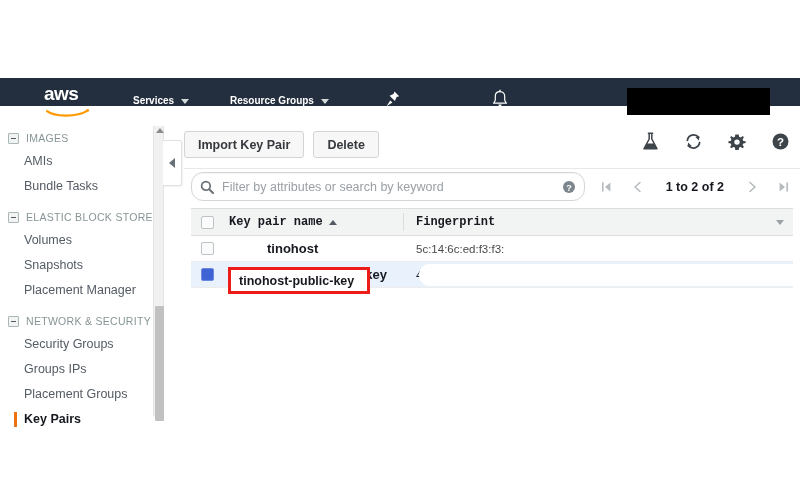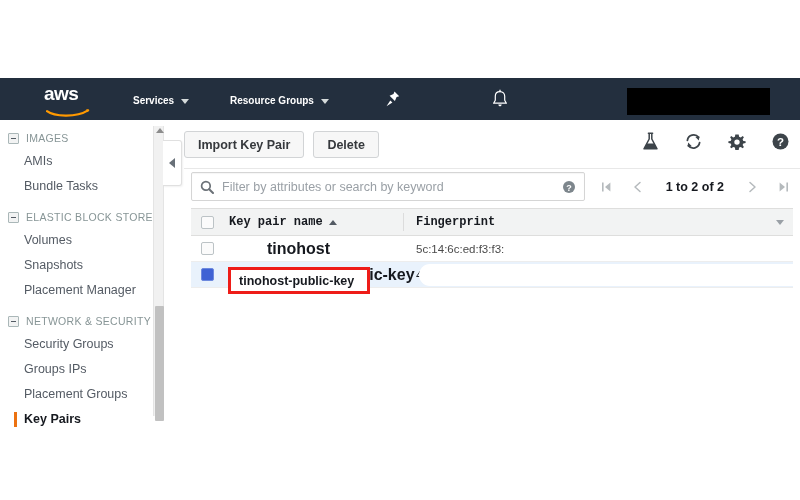--- a/index.html
+++ b/index.html
@@ -6,21 +6,21 @@
   html, body {
     width: 800px; height: 500px;
     background: #ffffff;
     font-family: "Liberation Sans", sans-serif;
     overflow: hidden;
   }
   .page { position: relative; width: 800px; height: 500px; background: #fff; }
 
   
   .navbar {
-    position: absolute; left: 0; top: 78px; width: 800px; height: 42px;
+    position: absolute; left: 0; top: 78px; width: 800px; height: 28px;
     background: #232f3e; display: flex; align-items: center;
   }
   .aws-logo {
     position: absolute; left: 44px; top: 7px;
     width: 52px; height: 30px;
   }
   .aws-logo .wordmark {
     font-size: 19px; font-weight: bold; color: #ffffff;
     letter-spacing: -0.5px; line-height: 18px;
     font-family: "Liberation Sans", sans-serif;
@@ -139,21 +139,21 @@
     background: #e8e8e8;
   }
 
   
   .filter-row {
     position: absolute; left: 7px; top: 52px; width: 602px; height: 29px;
     display: flex; align-items: center;
   }
   .search-box {
     width: 412px; height: 29px; background: #ffffff;
-    border: 1px solid #d5d5d5; border-radius: 2px;
+    border: 1px solid #d5d5d5; border-radius: 12px;
     display: flex; align-items: center; gap: 8px; padding: 0 8px;
     box-shadow: inset 0 1px 1px rgba(0,0,0,0.04);
   }
   .search-box input {
     flex: 1; border: none; outline: none; font-size: 12.5px;
     color: #444; background: transparent;
     font-family: "Liberation Sans", sans-serif;
   }
   .search-box input::placeholder { color: #9aa0a6; }
 
@@ -202,21 +202,21 @@
     width: 0; height: 0; border-left: 4px solid transparent;
     border-right: 4px solid transparent; border-top: 5px solid #9aa0a6;
     cursor: pointer;
   }
   .trow {
     height: 26px; display: flex; align-items: center;
     border-bottom: 1px solid #ededed; position: relative;
   }
   .trow.selected { background: #e9f2fc; }
   .td-name {
-    width: 180px; padding-left: 6px; font-size: 16px;
+    width: 180px; padding-left: 6px; font-size: 13px;
     font-weight: bold; color: #16191f; white-space: nowrap;
   }
   .td-name.indent { padding-left: 44px; font-weight: bold; }
   .td-gap { width: 13px; }
   .td-fp { font-size: 11.5px; color: #4a4a4a; white-space: nowrap; }
   .td-fp.strong { color: #16191f; }
 
   .row-pill {
     position: absolute; left: 228px; top: 2px;
     width: 452px; height: 22px; background: #ffffff;

